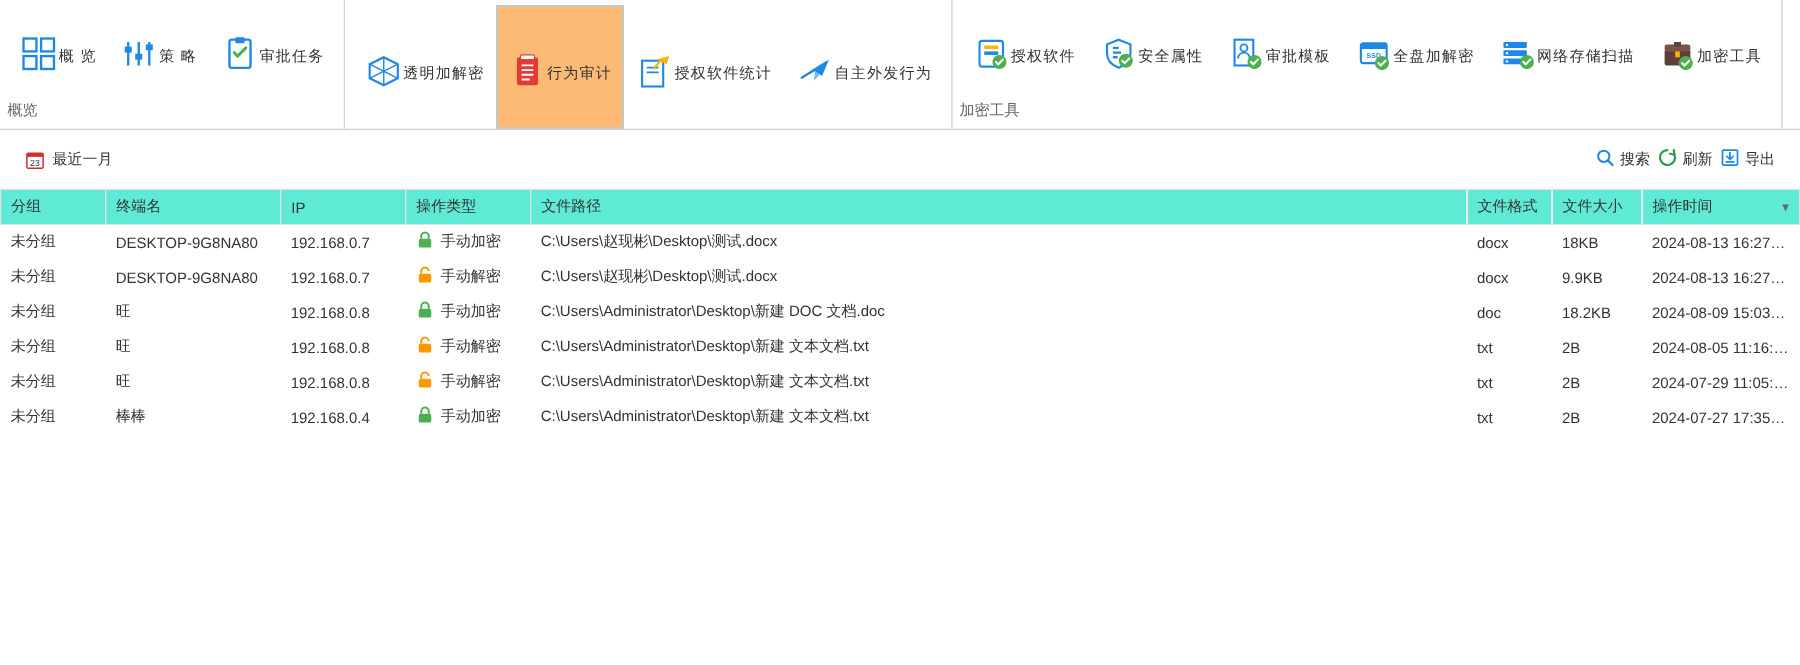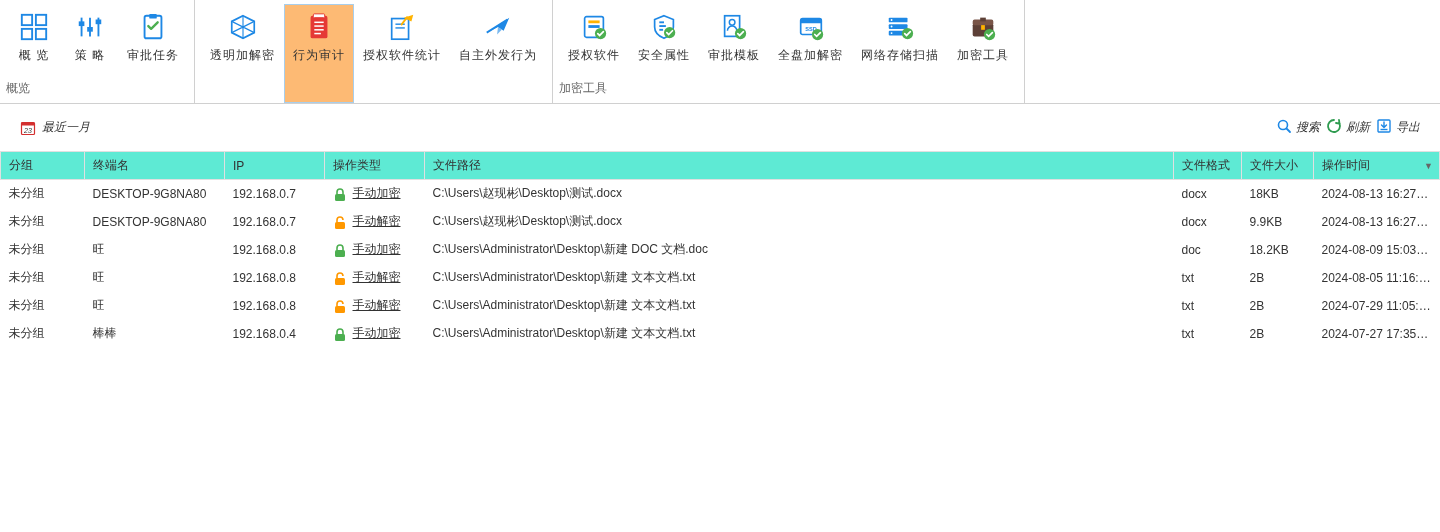--- a/index.html
+++ b/index.html
@@ -31,21 +31,21 @@
       flex: 1;
     }
     .ribbon-group-label {
       text-align: left;
       color: #666;
       font-size: 12px;
       padding: 4px 0 6px 0;
     }
     .ribbon-btn {
       display: flex;
-      flex-direction: column;
+      flex-direction: row;
       align-items: center;
       justify-content: flex-start;
       padding: 6px 8px 0 8px;
       min-width: 56px;
       cursor: pointer;
       border: 1px solid transparent;
     }
     .ribbon-btn.active {
       background: #fdba74;
       border: 1px solid #a8ceeb;
@@ -64,21 +64,20 @@
       letter-spacing: 1px;
       white-space: nowrap;
     }
 
     
     .toolbar {
       display: flex;
       justify-content: space-between;
       align-items: center;
       padding: 14px 20px 14px 20px;
-      font-style: italic;
     }
     .toolbar-left {
       display: flex;
       align-items: center;
       gap: 6px;
       cursor: pointer;
     }
     .toolbar-right {
       display: flex;
       align-items: center;
@@ -114,23 +113,22 @@
     .table td {
       border-bottom: 1px solid transparent;
       padding: 5px 8px;
       color: #333;
       white-space: nowrap;
       overflow: hidden;
       text-overflow: ellipsis;
     }
     .op-cell {
       display: flex;
-      align-items: flex-end;
+      align-items: flex-start;
       gap: 6px;
-      text-decoration: underline;
     }
     .lock-icon {
       width: 14px; height: 14px; display:inline-flex;
     }
     .sort-ind {
       position: absolute;
       right: 6px;
       top: 50%;
       transform: translateY(-50%);
       color: #666;

